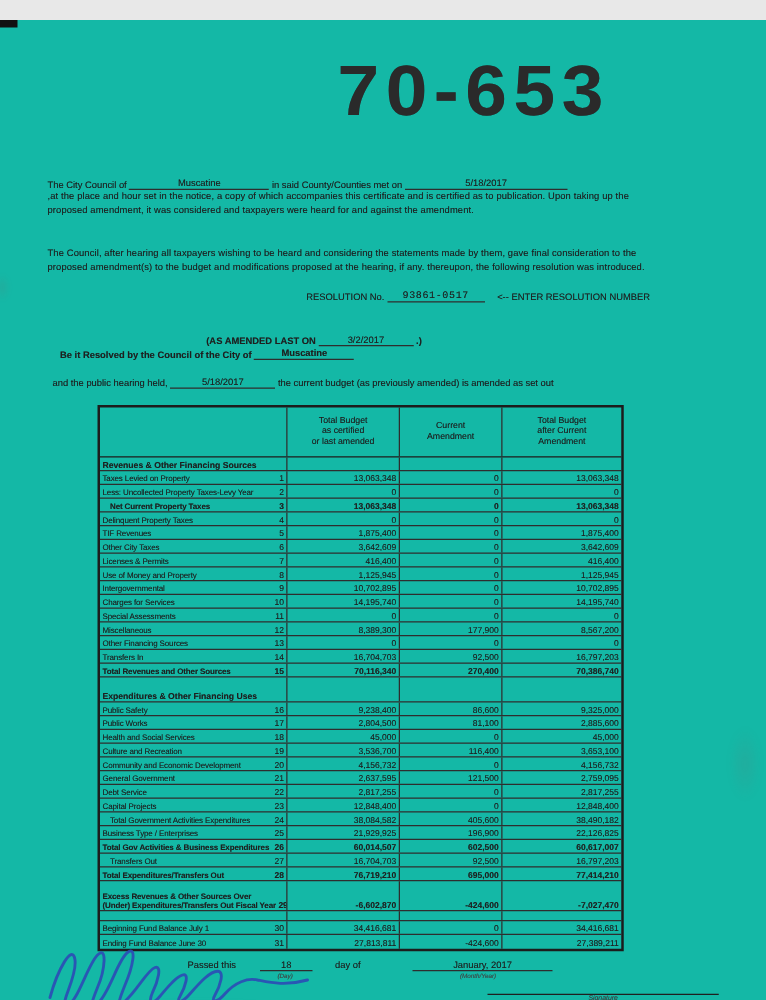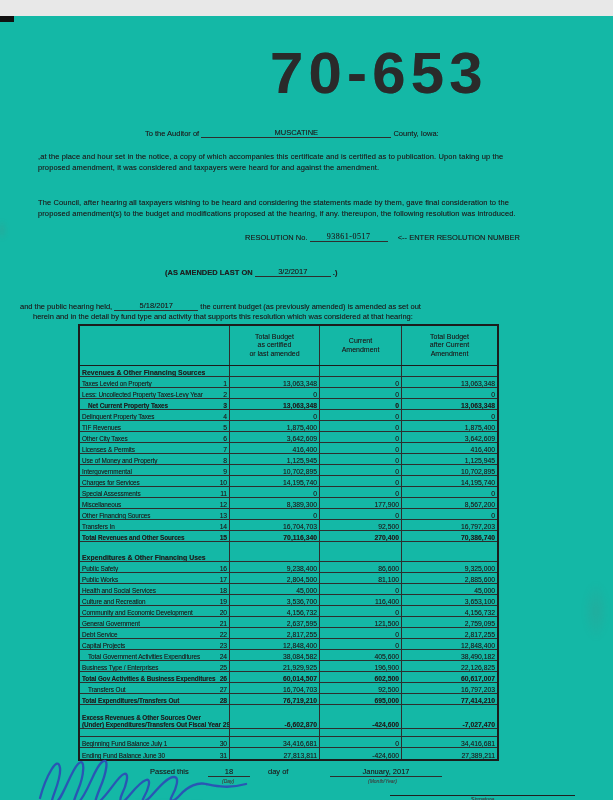--- a/index.html
+++ b/index.html
@@ -8,21 +8,21 @@
         text-shadow:0 0 .4px rgba(20,20,20,.45);}
   .corner-mark{position:absolute;top:0;left:0;width:14px;height:6px;background:#111;}
   .stamp{position:absolute;top:24px;left:270px;font-size:57px;font-weight:bold;
          letter-spacing:5px;color:#2a2a2a;transform:scaleX(1.05);transform-origin:left top;white-space:nowrap;}
   .title{position:absolute;top:100px;left:0;width:100%;text-align:center;
          font-size:8px;font-weight:bold;letter-spacing:.15px;}
   .line{position:absolute;font-size:7.5px;white-space:nowrap;}
   .blank{display:inline-block;border-bottom:1px solid #2e2e2e;text-align:center;
          vertical-align:bottom;line-height:9px;}
   .para{position:absolute;font-size:7.5px;line-height:10.8px;letter-spacing:.1px;}
-  .mono{font-family:Liberation Serif, serif;}
+  .mono{font-family:Liberation Mono, monospace;}
   .bold{font-weight:bold;}
 
   
   .btable{position:absolute;left:78px;top:308px;width:417px;border:2px solid #1c1c1c;box-sizing:content-box;}
   .trow{display:grid;grid-template-columns:150px 90px 82px 95px;height:11px;
         border-bottom:1px solid #2e2e2e;box-sizing:border-box;}
   .trow:last-child{border-bottom:none;}
   .trow.header{height:40px;border-bottom:1.5px solid #1c1c1c;}
   .trow.tall{height:20px;}
   .trow.tall2{height:24px;}
@@ -57,48 +57,52 @@
 </head>
 <body>
 
 <div class="page">
 
   <div class="corner-mark"></div>
 
   <div class="stamp">70-653</div>
 
 
-  <div class="line" style="top:112px;left:145px;">
-    <span>To the Auditor of</span>
-    <span class="blank" style="width:190px;font-size:7.5px;">MUSCATINE</span>
-    <span>County, Iowa:</span>
-  </div>
-
+
+  <div class="line" style="top:126px;left:38px;">
+    <span>The City Council of</span>
+    <span class="blank" style="width:112px;font-size:7.5px;">Muscatine</span>
+    <span>in said County/Counties met on</span>
+    <span class="blank" style="width:130px;font-size:7.5px;">5/18/2017</span>
+  </div>
 
   <div class="para" style="top:136px;left:38px;width:468px;">,at the place and hour set in the notice, a copy of which accompanies this certificate and is certified as to publication. Upon taking up the proposed amendment, it was considered and taxpayers were heard for and against the amendment.</div>
 
   <div class="para" style="top:182px;left:38px;width:478px;">The Council, after hearing all taxpayers wishing to be heard and considering the statements made by them, gave final consideration to the proposed amendment(s) to the budget and modifications proposed at the hearing, if any. thereupon, the following resolution was introduced.</div>
 
   <div class="line" style="top:216px;left:245px;">
     <span>RESOLUTION No.</span>
     <span class="blank mono" style="width:78px;font-size:8px;letter-spacing:.5px;">93861-0517</span>
     <span style="padding-left:8px;text-align:right;">&lt;-- ENTER RESOLUTION NUMBER</span>
   </div>
 
   <div class="line bold" style="top:251px;left:165px;">
     <span>(AS AMENDED LAST ON</span>
     <span class="blank" style="width:76px;font-size:7.5px;font-weight:normal;">3/2/2017</span>
     <span>.)</span>
   </div>
-  <div class="line" style="top:285px;left:20px;">
+  <div class="line bold" style="top:262px;left:48px;">
+    <span>Be it Resolved by the Council of the City of</span>
+    <span class="blank bold" style="width:80px;font-size:7.5px;">Muscatine</span>
+  </div>
+  <div class="line" style="top:285px;left:42px;">
     <span>and the public hearing held,</span>
     <span class="blank" style="width:84px;font-size:7.5px;">5/18/2017</span>
     <span>the current budget (as previously amended) is amended as set out</span>
   </div>
-  <div class="line" style="top:296px;left:33px;">herein and in the detail by fund type and activity that supports this resolution which was considered at that hearing:</div>
 
   <div class="btable">
     <div class="trow header">
       <div class="c label"></div>
       <div class="c head">
         <div>Total Budget</div>
         <div>as certified</div>
         <div>or last amended</div>
       </div>
       <div class="c head">

